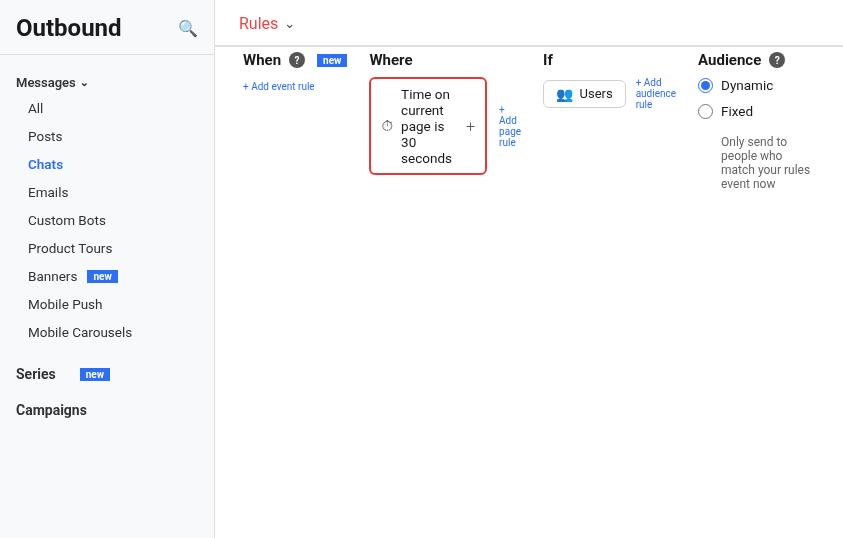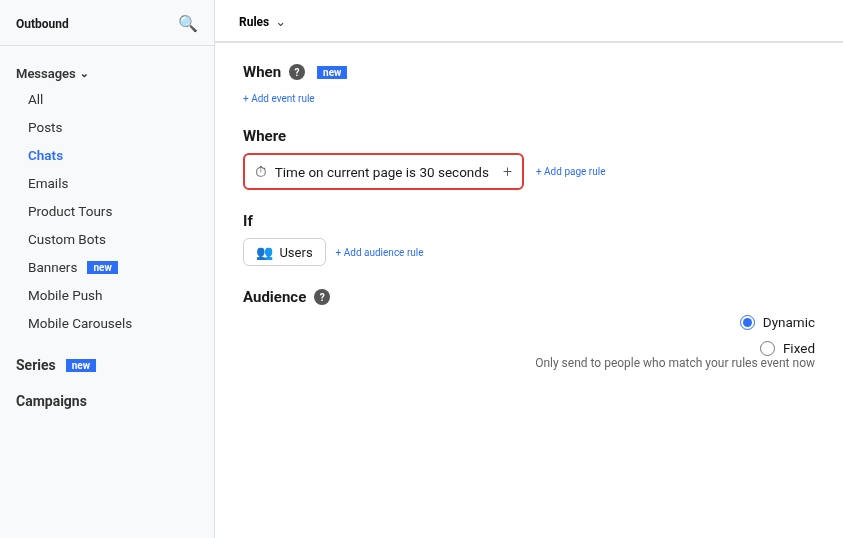--- a/index.html
+++ b/index.html
@@ -18,21 +18,21 @@
       overflow-y: auto;
     }
     .sidebar-header {
       display: flex;
       align-items: center;
       justify-content: space-between;
       padding: 14px 16px 12px 16px;
       border-bottom: 1px solid #e0e0e0;
     }
     .sidebar-title {
-      font-size: 12px;
+      font-size: 24px;
       font-weight: 700;
       color: #1a1a1a;
     }
     .sidebar-search-icon {
       color: #666;
       cursor: pointer;
       font-size: 16px;
     }
     .sidebar-nav {
       padding: 10px 0;
@@ -72,51 +72,51 @@
       border-radius: 0;
       margin-left: 4px;
     }
     .sidebar-section-bottom {
       padding: 10px 16px 4px 16px;
       font-size: 14px;
       font-weight: 700;
       color: #333;
       display: flex;
       align-items: center;
-      gap: 6px;
+      gap: 20px;
     }
 
     
     .main {
       flex: 1;
       display: flex;
       flex-direction: column;
       overflow-y: auto;
       background: #fff;
     }
     .main-header {
       padding: 14px 24px 12px 24px;
       border-bottom: 1px solid #e0e0e0;
       display: flex;
       align-items: center;
       gap: 6px;
     }
     .main-header-title {
-      font-size: 12px;
-      font-weight: 700;
-      color: #000000;
+      font-size: 16px;
+      font-weight: 400;
+      color: #ef4444;
     }
     .main-header-chevron {
       font-size: 13px;
       color: #444;
     }
     .main-body {
-      padding: 20px 28px;
-      display: flex;
-      flex-direction: column;
+      padding: 4px 28px;
+      display: flex;
+      flex-direction: row;
       gap: 22px;
     }
 
     
     .section-label {
       font-size: 15px;
       font-weight: 700;
       color: #1a1a1a;
       display: flex;
       align-items: center;
@@ -200,22 +200,21 @@
     
     .radio-group {
       display: flex;
       flex-direction: column;
       gap: 10px;
       margin-top: 8px;
     }
     .radio-item {
       display: flex;
       flex-direction: column;
-      gap: 0;
-      align-items: flex-end;
+      gap: 16px;
     }
     .radio-row {
       display: flex;
       align-items: center;
       gap: 8px;
       font-size: 13.5px;
     }
     .radio-row input[type="radio"] {
       accent-color: #2d6ef7;
       width: 15px;
@@ -252,24 +251,24 @@
     <div class="sidebar-item">
       <span>Posts</span>
     </div>
     <div class="sidebar-item active">
       <span>Chats</span>
     </div>
     <div class="sidebar-item">
       <span>Emails</span>
     </div>
     <div class="sidebar-item">
+      <span>Custom Bots</span>
+    </div>
+    <div class="sidebar-item">
       <span>Product Tours</span>
-    </div>
-    <div class="sidebar-item">
-      <span>Custom Bots</span>
     </div>
     <div class="sidebar-item">
       <span>Banners</span>
       <span class="badge-new">new</span>
     </div>
     <div class="sidebar-item">
       <span>Mobile Push</span>
     </div>
     <div class="sidebar-item">
       <span>Mobile Carousels</span>

